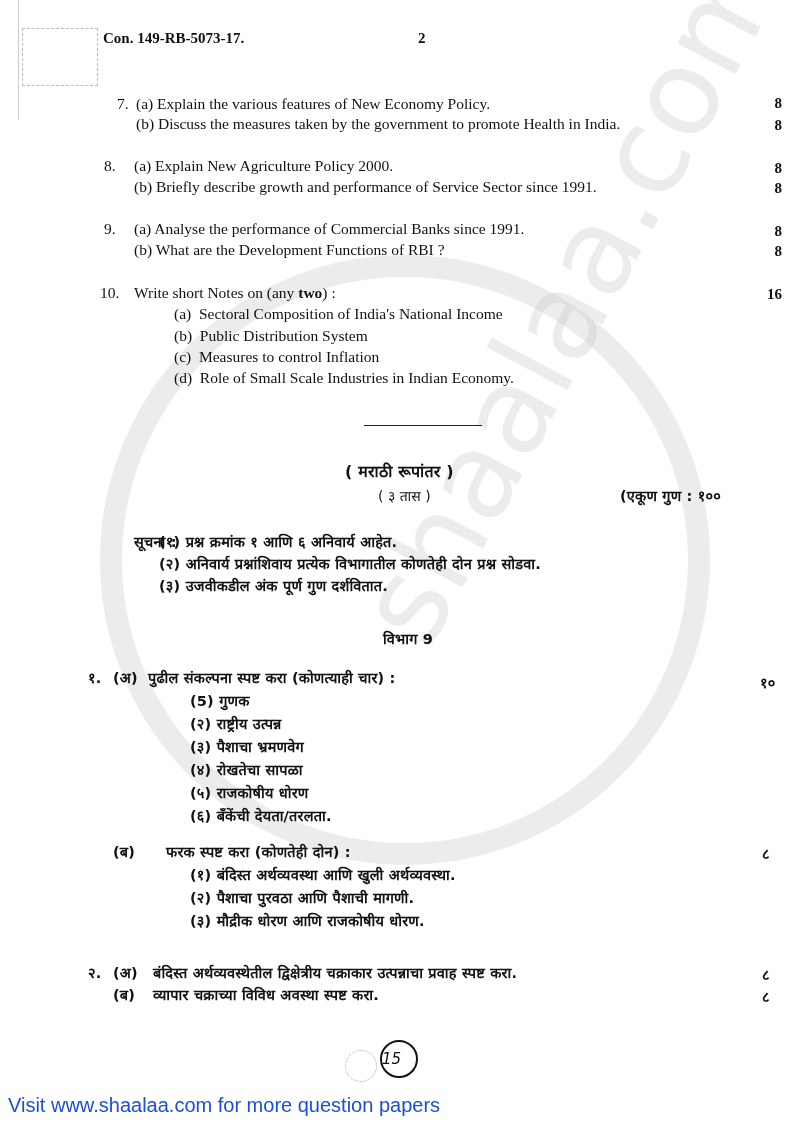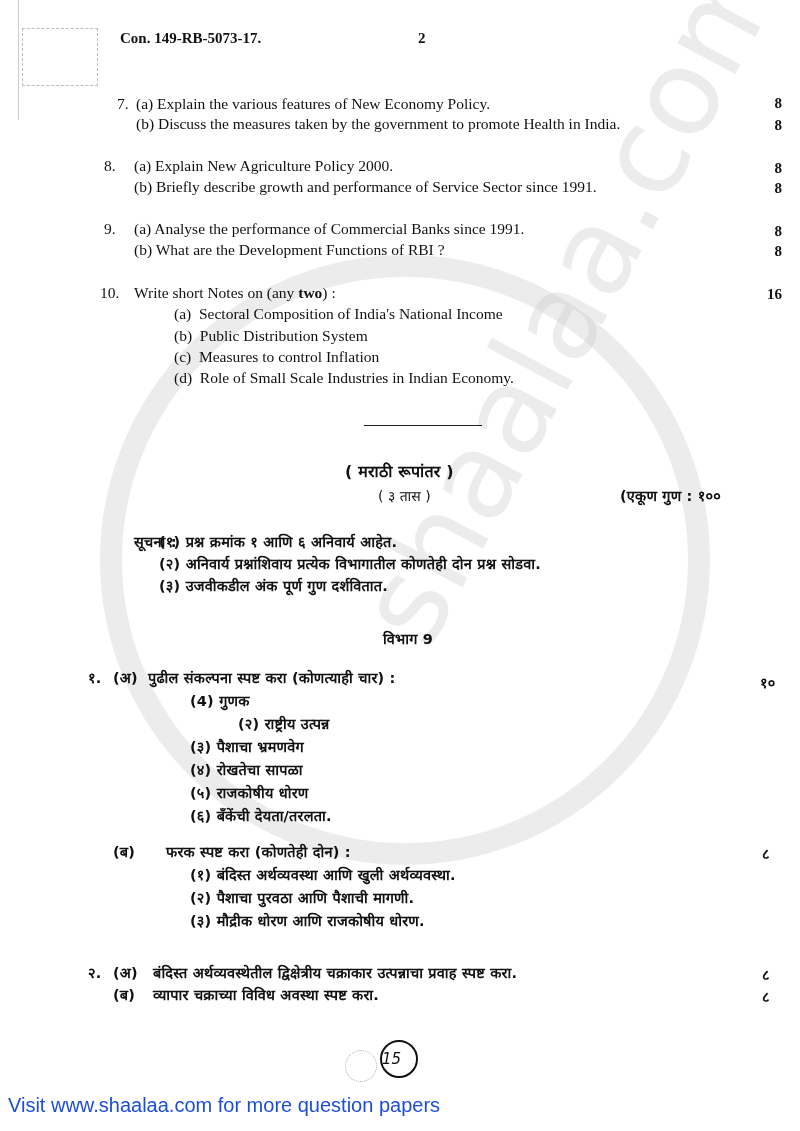--- a/index.html
+++ b/index.html
@@ -1,21 +1,21 @@
 <!DOCTYPE html>
 <html><head>
 <meta charset="utf-8">
 <style>
   html, body { margin: 0; padding: 0; }
   body {
     width: 800px; height: 1131px; background: #ffffff; position: relative; overflow: hidden;
     font-family: "Liberation Serif", "DejaVu Serif", serif; color: #111;
   }
   .abs { position: absolute; }
-  .header { left: 120px; top: 30px; font-size: 15px; font-weight: bold; }
+  .header { left: 103px; top: 30px; font-size: 15px; font-weight: bold; }
   .pagenum { left: 418px; top: 30px; font-size: 15px; font-weight: bold; }
   .stamp-box { left: 22px; top: 28px; width: 74px; height: 56px; border: 1px dashed #bbb; }
   .stamp-line { left: 18px; top: 0px; width: 1px; height: 120px; background: #ccc; }
   .en { font-size: 15.5px; }
   .mark { font-size: 15px; font-weight: bold; text-align: right; width: 30px; }
   .hr { left: 364px; top: 425px; width: 118px; height: 1px; background: #222; }
   .mr { font-family: "DejaVu Sans", sans-serif; font-size: 14.5px; font-weight: bold; letter-spacing: 0.2px; }
   .mrn { font-family: "DejaVu Sans", sans-serif; font-size: 14px; }
   .watermark-ring {
     left: 100px; top: 255px; width: 610px; height: 610px; border-radius: 50%;
@@ -81,22 +81,22 @@
 <div class="abs mr q" style="left:159px;top:553px;">(२)  अनिवार्य प्रश्नांशिवाय प्रत्येक विभागातील कोणतेही दोन प्रश्न सोडवा.</div>
 <div class="abs mr q" style="left:159px;top:575px;">(३)  उजवीकडील अंक पूर्ण गुण दर्शवितात.</div>
 
 <div class="abs mr q" style="left:383px;top:628px;">विभाग 9</div>
 
 <div class="abs mr q" style="left:88px;top:667px;">१.</div>
 <div class="abs mr q" style="left:113px;top:667px;">(अ)</div>
 <div class="abs mr q" style="left:148px;top:667px;">पुढील संकल्पना स्पष्ट करा (कोणत्याही चार) :</div>
 <div class="abs mr q" style="left:760px;top:672px;">१०</div>
 
-<div class="abs mr q" style="left:190px;top:690px;">(4)   गुणक</div>
-<div class="abs mr q" style="left:190px;top:713px;margin-left:48px;">(२)   राष्ट्रीय उत्पन्न</div>
+<div class="abs mr q" style="left:190px;top:690px;">(5)   गुणक</div>
+<div class="abs mr q" style="left:190px;top:713px;">(२)   राष्ट्रीय उत्पन्न</div>
 <div class="abs mr q" style="left:190px;top:736px;">(३)   पैशाचा भ्रमणवेग</div>
 <div class="abs mr q" style="left:190px;top:759px;">(४)   रोखतेचा सापळा</div>
 <div class="abs mr q" style="left:190px;top:782px;">(५)   राजकोषीय धोरण</div>
 <div class="abs mr q" style="left:190px;top:805px;">(६)   बँकेंची देयता/तरलता.</div>
 
 <div class="abs mr q" style="left:113px;top:841px;">(ब)</div>
 <div class="abs mr q" style="left:166px;top:841px;">फरक स्पष्ट करा (कोणतेही दोन) :</div>
 <div class="abs mr q" style="left:762px;top:843px;">८</div>
 
 <div class="abs mr q" style="left:190px;top:864px;">(१)   बंदिस्त अर्थव्यवस्था आणि खुली अर्थव्यवस्था.</div>

